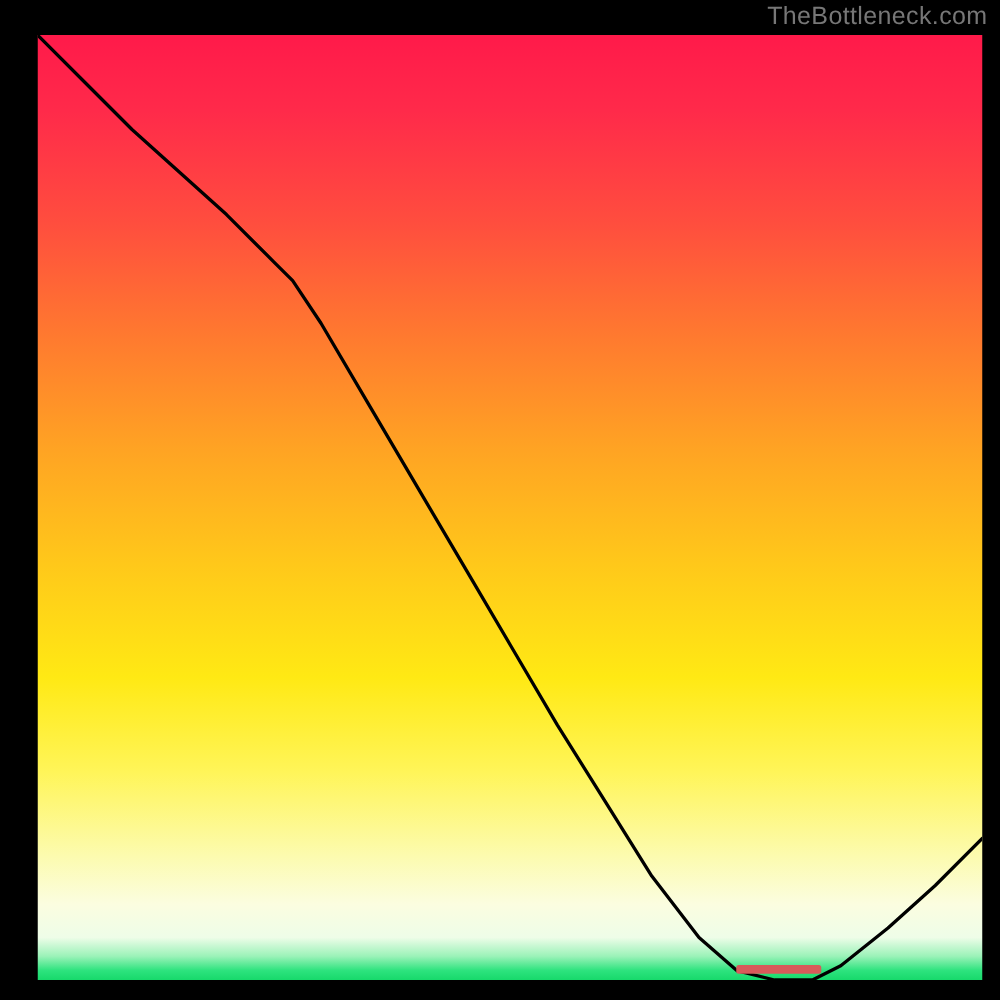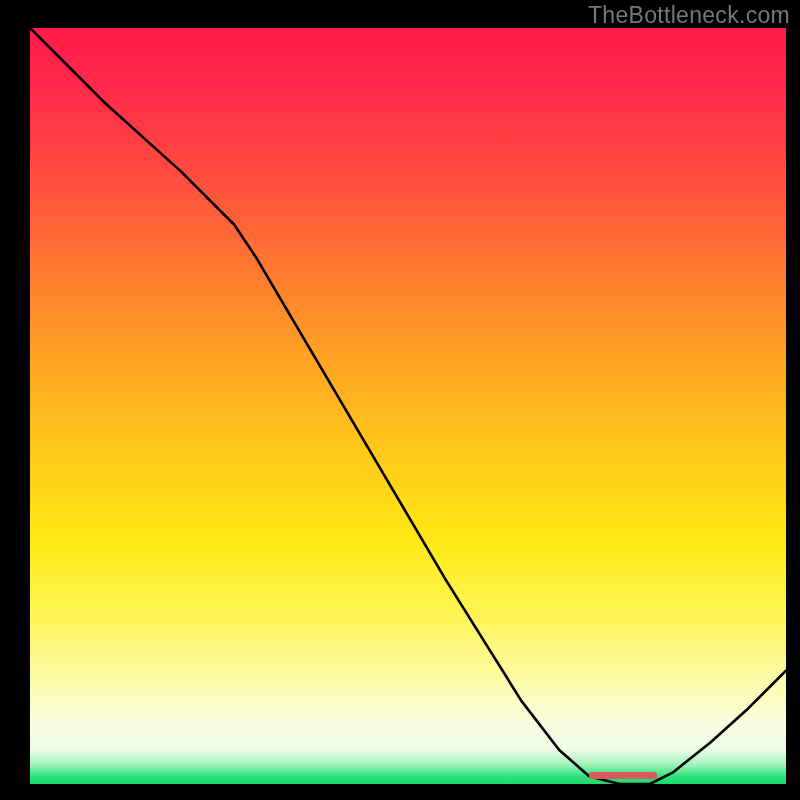--- a/index.html
+++ b/index.html
@@ -8,21 +8,21 @@
     height: 800px;
     background: #000;
     position: relative;
     font-family: Arial, Helvetica, sans-serif;
   }
   .watermark {
     position: absolute;
     top: 2px;
     right: 10px;
     color: #777;
-    font-size: 23px;
+    font-size: 20px;
     font-weight: 500;
     letter-spacing: 0.3px;
     z-index: 10;
   }
   .plot-area {
     position: absolute;
     left: 30px;
     top: 28px;
     width: 756px;
     height: 756px;

